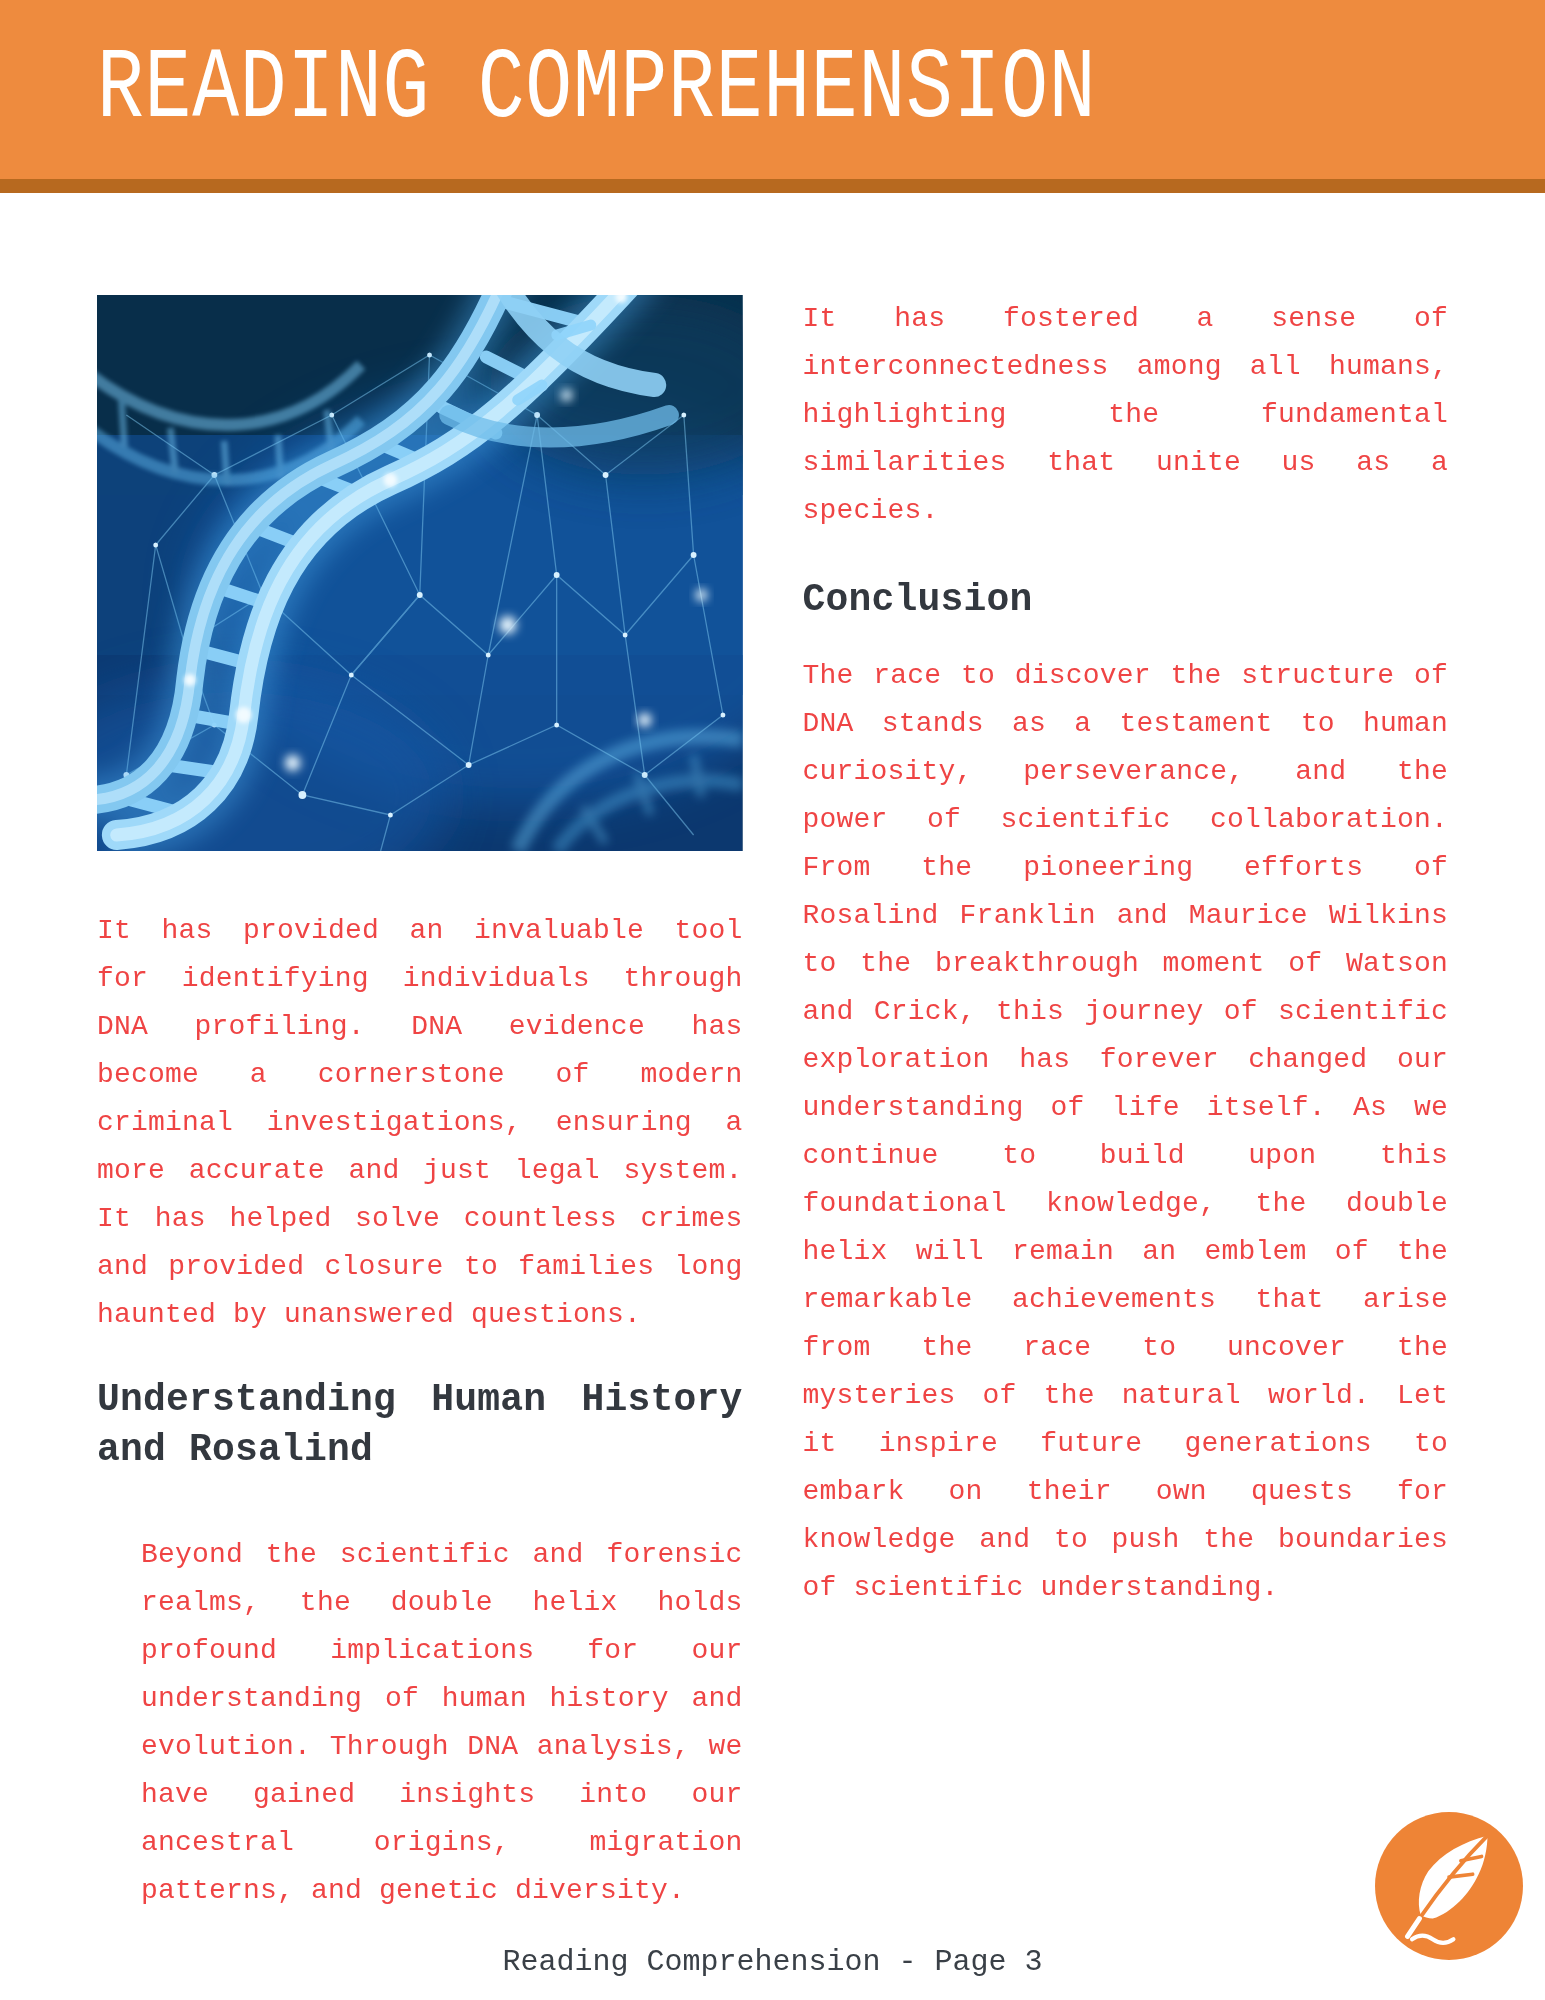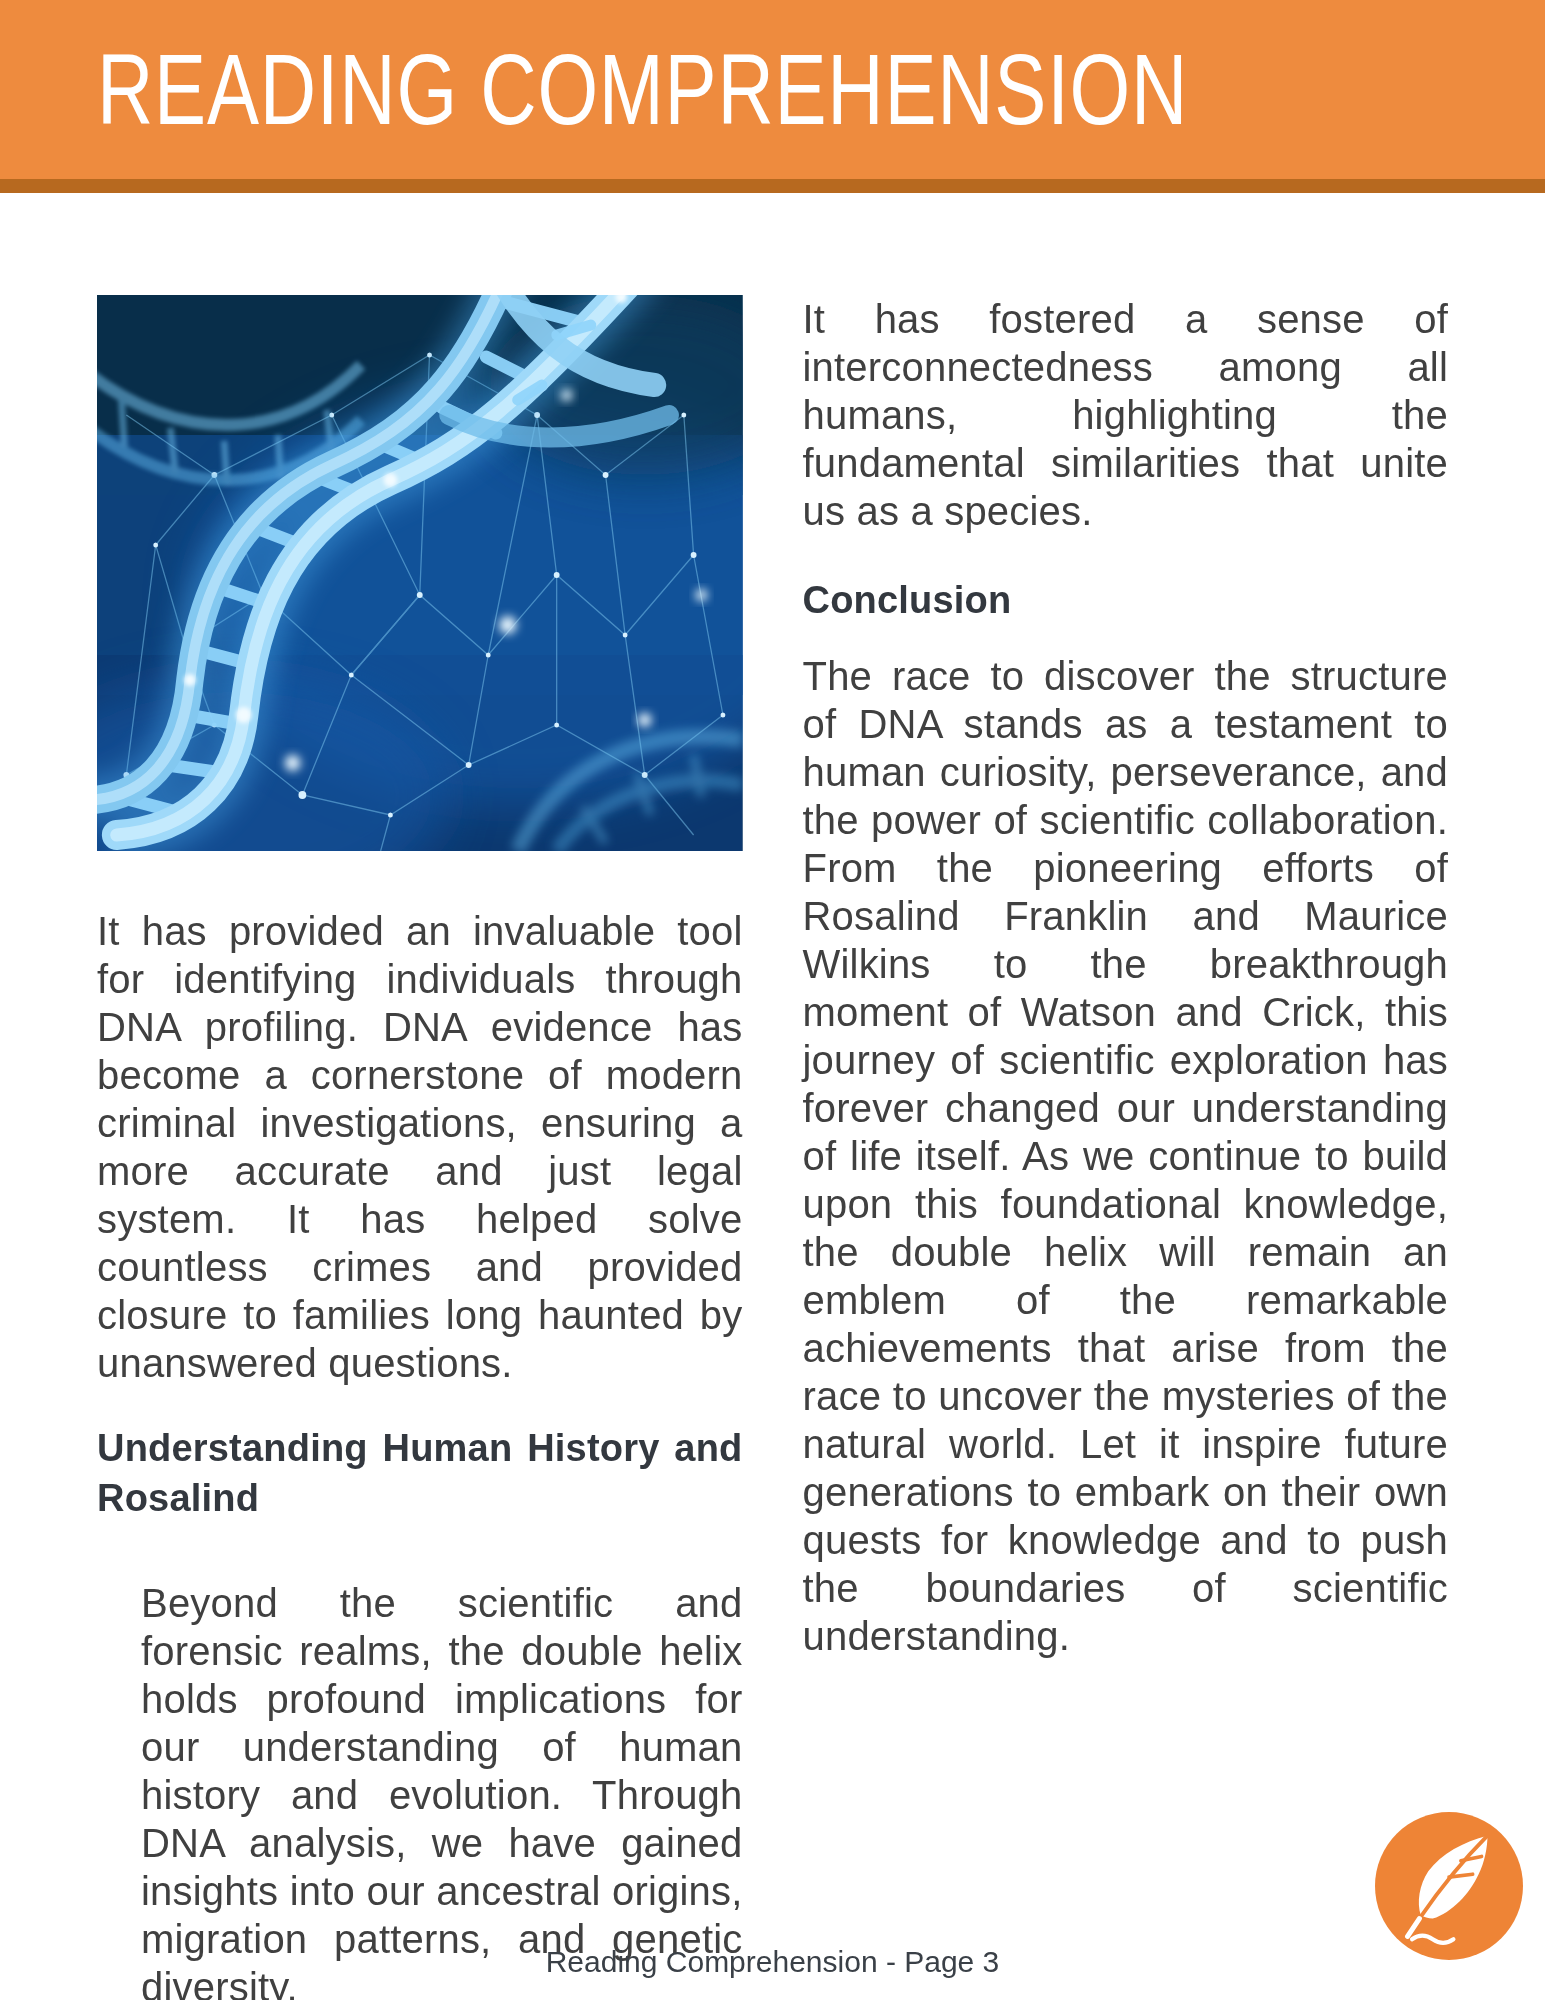--- a/index.html
+++ b/index.html
@@ -2,21 +2,21 @@
 <html><head>
 <meta charset="utf-8">
 <style>
   * { margin: 0; padding: 0; box-sizing: border-box; }
   html, body { background: #ffffff; }
   .page {
     position: relative;
     width: 1545px;
     height: 2000px;
     background: #ffffff;
-    font-family: Liberation Sans, sans-serif;
+    font-family: Liberation Mono, monospace;
     color: #3A4047;
     overflow: hidden;
   }
   .header {
     position: absolute;
     top: 0; left: 0;
     width: 100%;
     height: 179px;
     background: #EE8B3E;
   }
@@ -44,25 +44,25 @@
   .content {
     position: absolute;
     top: 295px;
     left: 97px;
     right: 97px;
     display: flex;
     gap: 60px;
   }
   .col { flex: 1 1 0; min-width: 0; }
   .body-text {
-    font-size: 40px;
+    font-size: 28px;
     line-height: 48px;
     text-align: justify;
     letter-spacing: 0.2px;
-    color: #404040;
+    color: #ef4444;
   }
   .sub-heading {
     font-size: 38px;
     line-height: 50px;
     font-weight: 700;
     text-align: justify;
     letter-spacing: 0.2px;
     color: #33383F;
   }
   .dna-figure {

